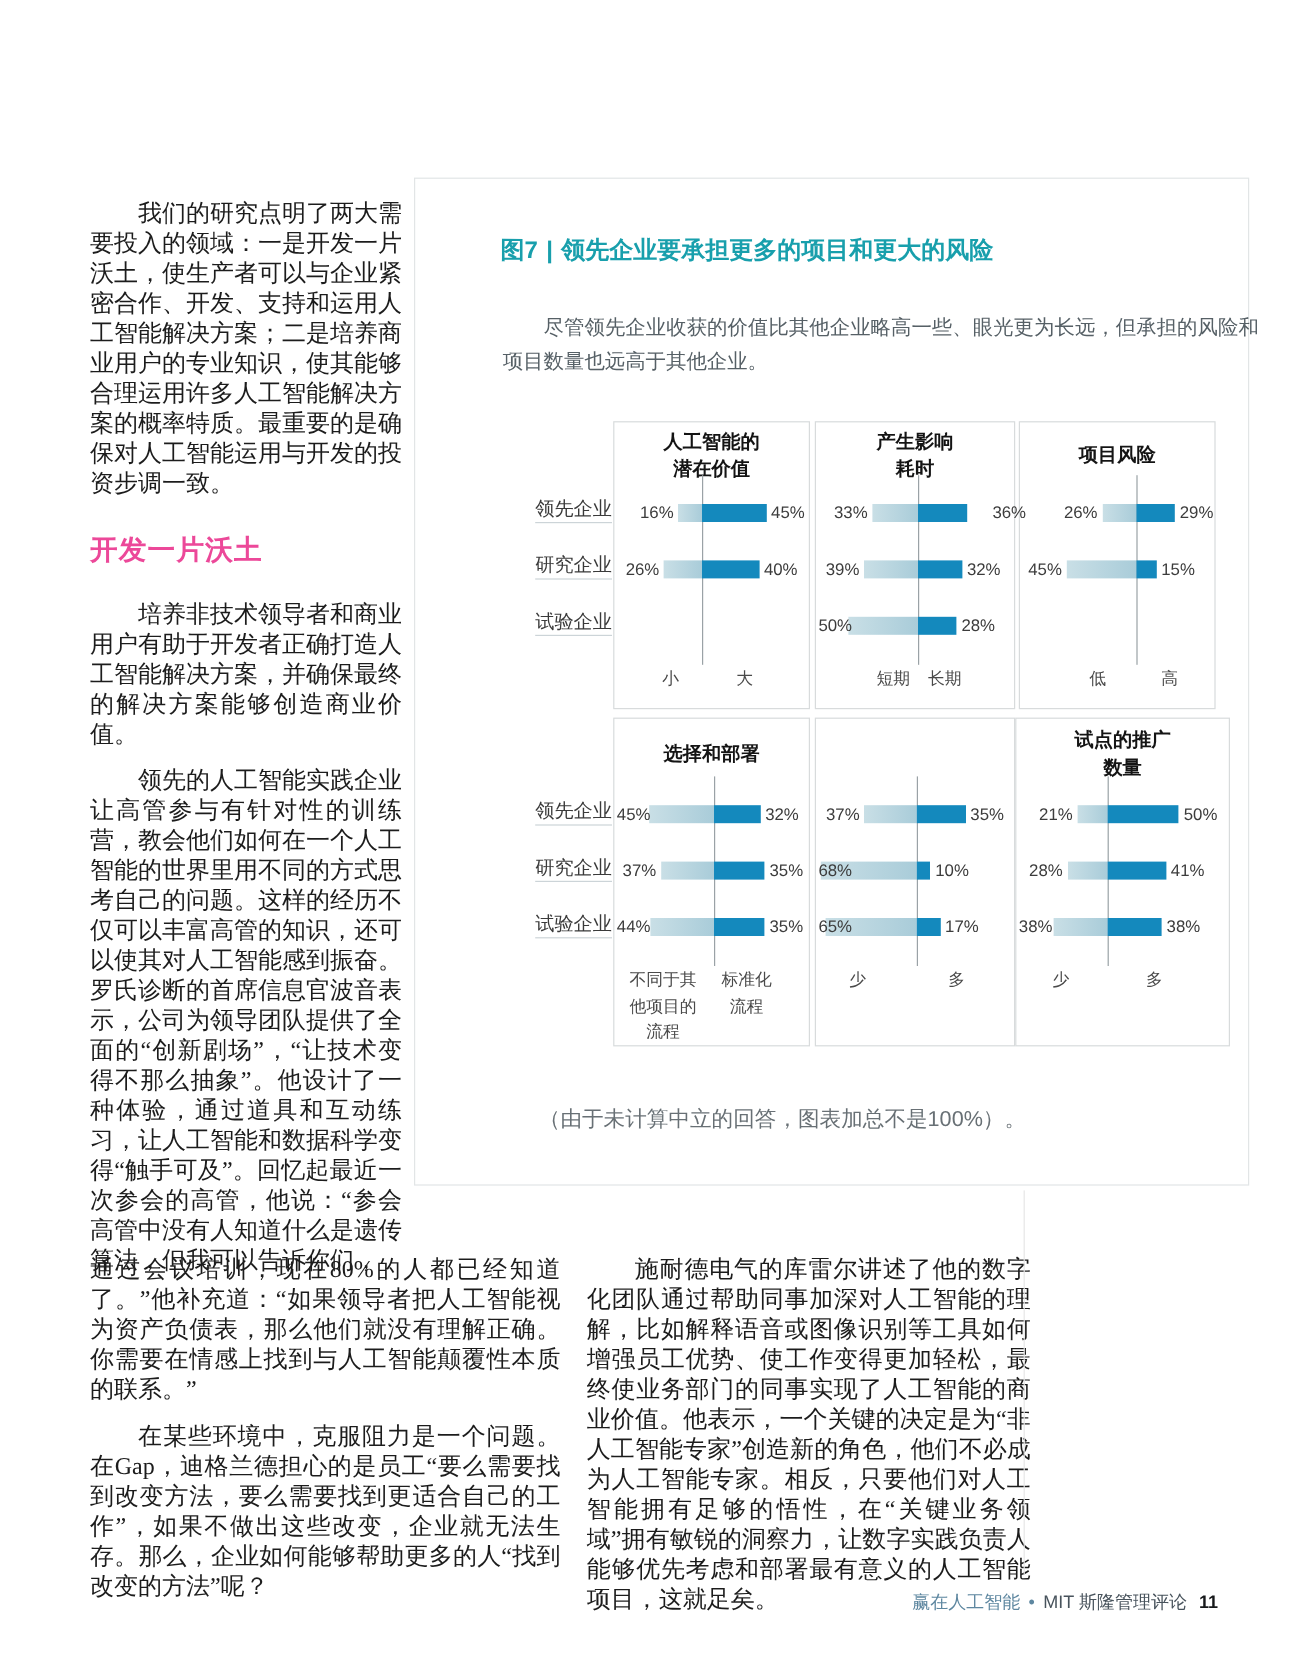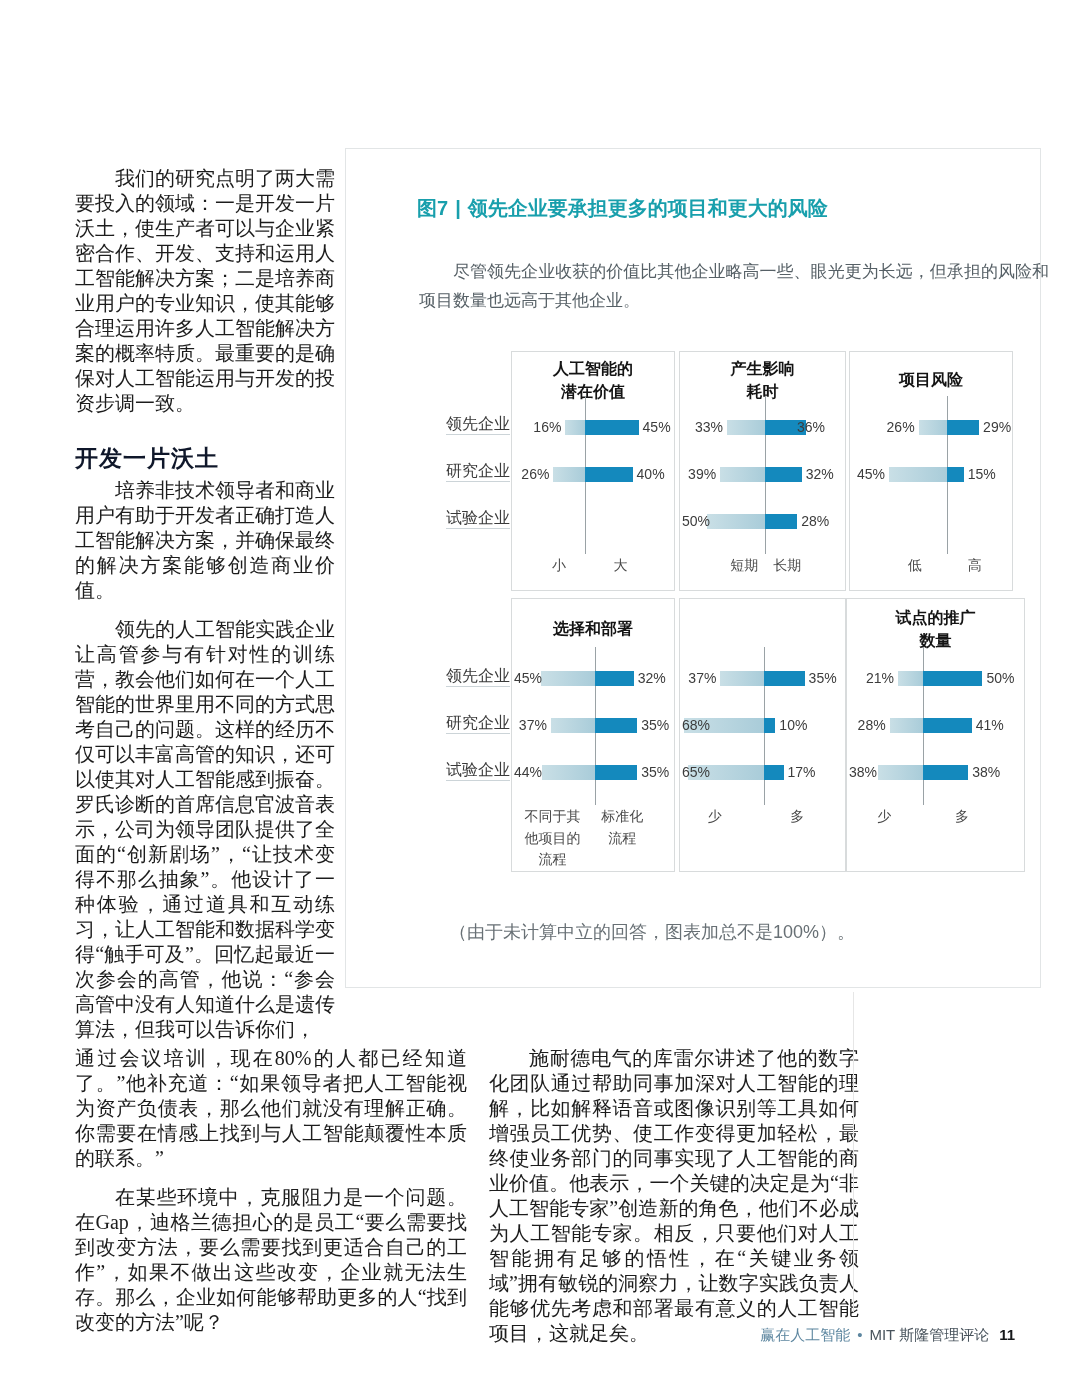--- a/index.html
+++ b/index.html
@@ -4,30 +4,30 @@
 <style>
   html,body{margin:0;padding:0;background:#ffffff;}
   .page{position:relative;width:1080px;height:1395px;background:#ffffff;overflow:hidden;
         font-family:"Liberation Serif", serif;color:#1c1c1c;}
   
   .col-narrow{position:absolute;left:75px;top:166px;width:260px;}
   .body-p{margin:0;font-size:20px;line-height:25px;text-align:justify;color:#1c1c1c;}
   .indent{text-indent:2em;}
   .sp{margin-top:14px;}
   .section-heading{font-family:"Liberation Sans", sans-serif;font-weight:bold;
-        font-size:23px;color:#0f172a;margin:27px 0 4px 0;letter-spacing:1px;}
+        font-size:23px;color:#ec4899;margin:27px 0 26px 0;letter-spacing:1px;}
   .col-bottom-left{position:absolute;left:75px;top:1046px;width:392px;}
   .col-bottom-right{position:absolute;left:489px;top:1046px;width:370px;}
   
   .figure-box{position:absolute;left:345px;top:148px;width:694px;height:838px;
         border:1px solid #e2e5e6;background:#ffffff;}
   .fig-title{position:absolute;left:71px;top:46px;font-family:"Liberation Sans",sans-serif;
         font-weight:bold;font-size:20px;color:#189fac;white-space:nowrap;}
   .fig-title .fig-sep{margin:0 7px;font-weight:bold;}
-  .fig-desc{position:absolute;left:73px;top:92px;width:630px;font-family:Liberation Mono, monospace;
+  .fig-desc{position:absolute;left:73px;top:92px;width:630px;font-family:Liberation Sans, sans-serif;
         font-size:17px;color:#566066;line-height:29px;text-indent:2em;text-align:justify;}
   .fig-footnote{position:absolute;left:103px;top:753px;font-family:"Liberation Sans",sans-serif;
         font-size:18px;color:#687075;}
   .row-label{position:absolute;width:88px;height:24px;text-align:right;
         font-family:"Liberation Sans",sans-serif;font-size:16px;color:#3a3a3a;}
   .row-label span{border-bottom:1px solid #ccd4d8;padding-bottom:2px;}
   .chart-panel{position:absolute;border:1px solid #d8dbdc;background:#fff;}
   .panel-title{position:absolute;top:6px;left:0;right:0;display:flex;align-items:center;
         justify-content:center;text-align:center;font-family:"Liberation Sans",sans-serif;
         font-weight:bold;font-size:16px;line-height:1.45;color:#141414;white-space:pre-line;}
@@ -105,21 +105,21 @@
         </div>
       <div class="chart-panel" style="left:333px;top:202px;width:165px;height:238px;">
           <div class="panel-title" style="height: 44px;">产生影响
 耗时</div>
           <div class="rows" style="top: 52px;">
             <div class="axis-line" style="left: 84.975px;"></div>
             <div class="bar-row">
               <div class="bar bar-left" style="width: 37.95px; right: 80.025px;"></div>
               <div class="bar bar-right" style="width: 41.4px; left: 84.975px;"></div>
               <span class="pct" style="right: 121.975px;">33%</span>
-              <span class="pct" style="left: 117px;">36%</span>
+              <span class="pct" style="left: 147px;">36%</span>
             </div>
             <div class="bar-row">
               <div class="bar bar-left" style="width: 44.85px; right: 80.025px;"></div>
               <div class="bar bar-right" style="width: 36.8px; left: 84.975px;"></div>
               <span class="pct" style="right: 128.875px;">39%</span>
               <span class="pct" style="left: 125.775px;">32%</span>
             </div>
             <div class="bar-row">
               <div class="bar bar-left" style="width: 57.5px; right: 80.025px;"></div>
               <div class="bar bar-right" style="width: 32.2px; left: 84.975px;"></div>

